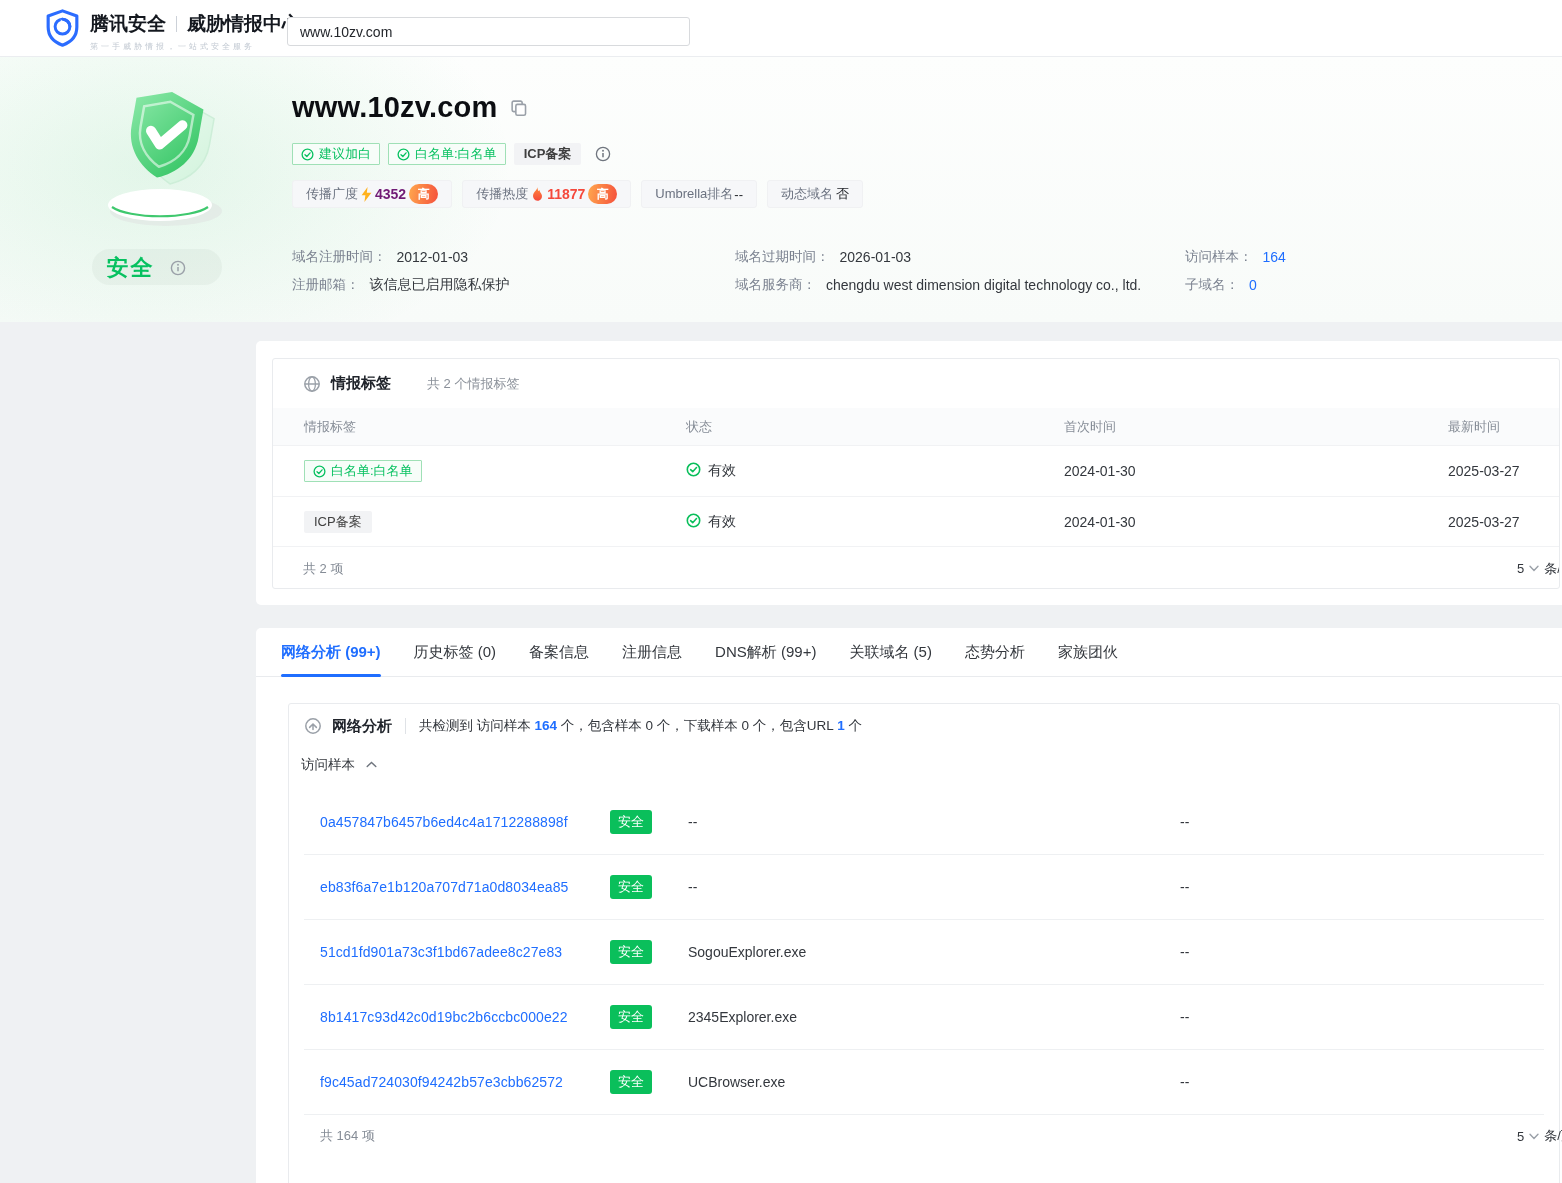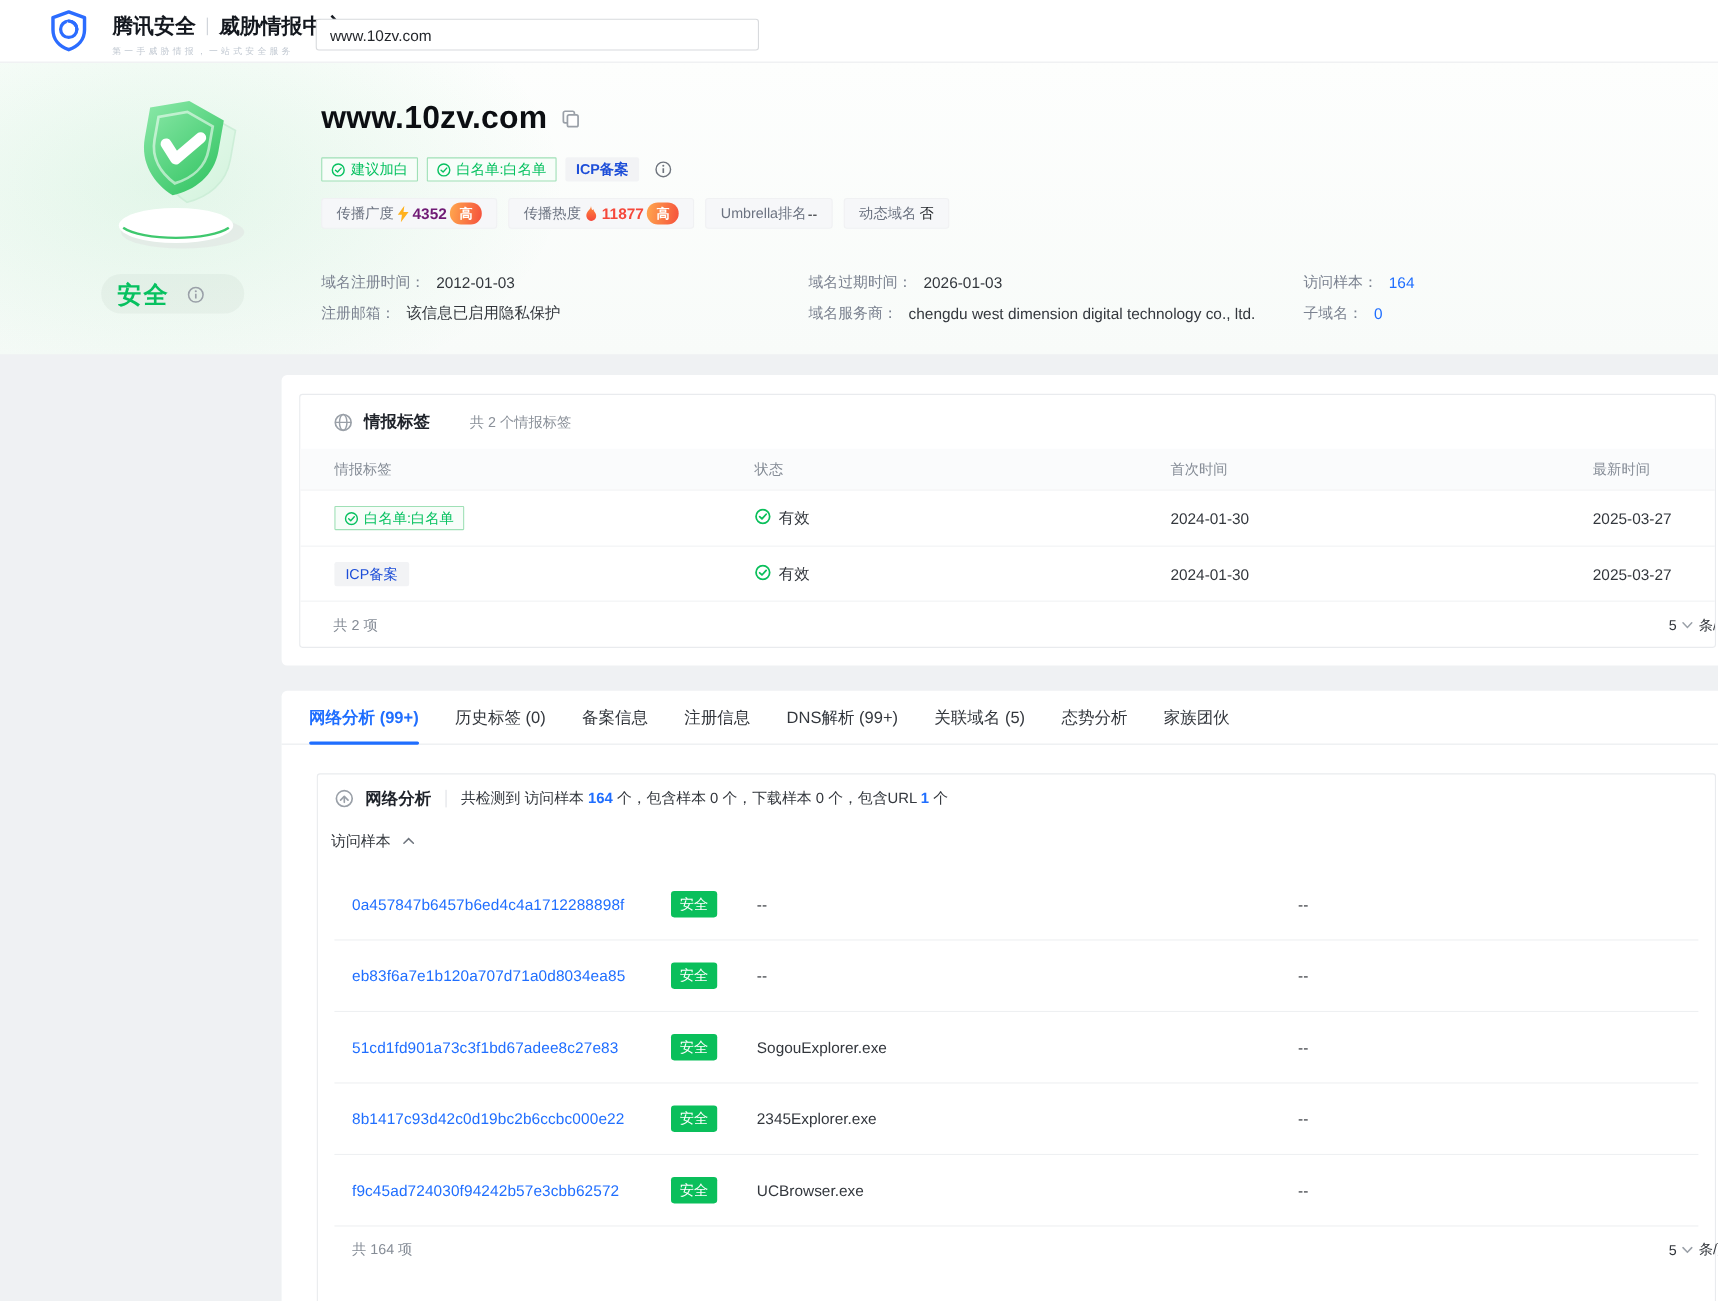--- a/index.html
+++ b/index.html
@@ -1,21 +1,21 @@
 <!DOCTYPE html>
 <html><head>
 <meta charset="utf-8">
 <style>
   * { box-sizing: border-box; }
   body { margin:0; background:#eff1f3; font-family:"Liberation Sans","DejaVu Sans",sans-serif; }
   #app { position:relative; width:1562px; height:1183px; overflow:hidden; background:#eff1f3; }
 
   
   .topbar { position:absolute; top:0; left:0; width:100%; height:57px; background:#fff; border-bottom:1px solid #ebedf0; z-index:5; }
-  .brand { position:absolute; left:44px; top:8px; display:flex; gap:21px; align-items:flex-start; }
+  .brand { position:absolute; left:44px; top:8px; display:flex; gap:9px; align-items:flex-start; }
   .logo { width:37px; height:40px; }
   .brand-line { display:flex; align-items:center; gap:10px; font-size:19px; font-weight:700; color:#14181f; margin-top:3px; }
   .brand-sep { width:1px; height:16px; background:#ccd1d8; }
   .tagline { font-size:8px; color:#c2c9d2; letter-spacing:3px; margin-top:4px; }
   .search { position:absolute; left:287px; top:17px; width:403px; height:29px; border:1px solid #d8dadd; border-radius:3px; padding:0 12px; font-size:14px; color:#23262b; outline:none; background:#fff; font-family:inherit; }
 
   
   .hero { position:absolute; top:57px; left:0; width:100%; height:265px;
     background: radial-gradient(520px 300px at 150px 110px, rgba(63,200,110,0.13), rgba(63,200,110,0) 70%),
                 linear-gradient(180deg,#fdfefd,#f8fbf9); }
@@ -23,21 +23,21 @@
   .shield-wrap { position:absolute; left:80px; top:22px; width:160px; height:160px; }
   .verdict-pill { position:absolute; left:92px; top:192px; width:130px; height:36px; background:rgba(190,205,195,0.18); border-radius:18px; }
   .verdict-row { position:absolute; left:0; top:196px; width:292px; display:flex; justify-content:center; align-items:center; gap:9px; }
   .verdict-text { font-size:22px; font-weight:700; color:#07c160; letter-spacing:2px; }
 
   .hero-main { position:absolute; left:292px; top:0; right:0; height:100%; }
   .title-row { position:absolute; left:0; top:34px; display:flex; align-items:center; gap:13px; }
   .domain-title { margin:0; font-size:29px; font-weight:700; color:#0c0e12; letter-spacing:0.2px; }
   .badge-row { position:absolute; left:0; top:86px; display:flex; gap:8px; align-items:center; }
   .badge-green { display:inline-flex; align-items:center; gap:5px; border:1px solid #9fe0b6; background:#f7fdf9; color:#07c160; font-size:13px; padding:0 8px; height:22px; border-radius:1px; }
-  .badge-gray { display:inline-flex; align-items:center; background:#f2f3f5; color:#1d4ed8; font-size:13px; padding:0 10px; height:22px; border-radius:2px; font-weight:600; }
+  .badge-gray { display:inline-flex; align-items:center; background:#f2f3f5; color:#404040; font-size:13px; padding:0 10px; height:22px; border-radius:2px; font-weight:600; }
   .badge-gray.plain { font-weight:400; }
   .info-i { margin-left:6px; cursor:pointer; }
 
   .stats-row { position:absolute; left:0; top:123px; display:flex; gap:10px; }
   .pill { display:inline-flex; align-items:center; background:#f6f7f9; border:1px solid #f0f1f3; border-radius:3px; height:28px; padding:0 13px; gap:3px; font-size:13px; color:#6b7280; }
   .pill .pv { font-size:14px; font-weight:600; }
   .pv.orange { color:#701a75; } .pv.red { color:#f5483b; }
   .pill .pvn { color:#23262b; font-size:13px; }
   .pill.tight { gap:1px; }
   .pill.wide { }

